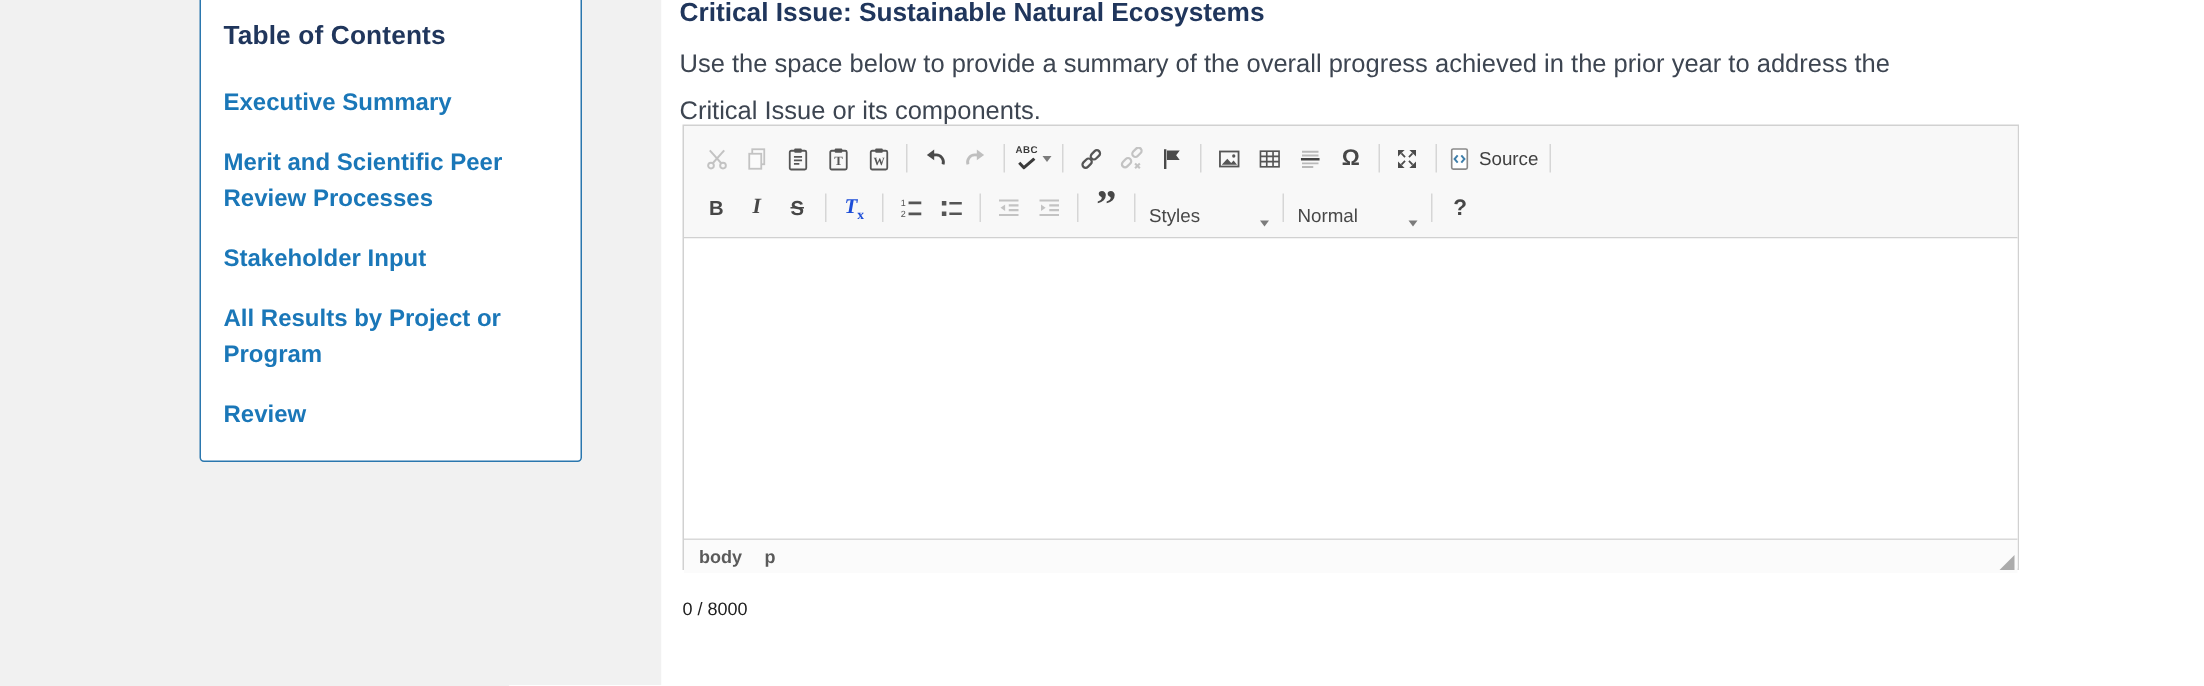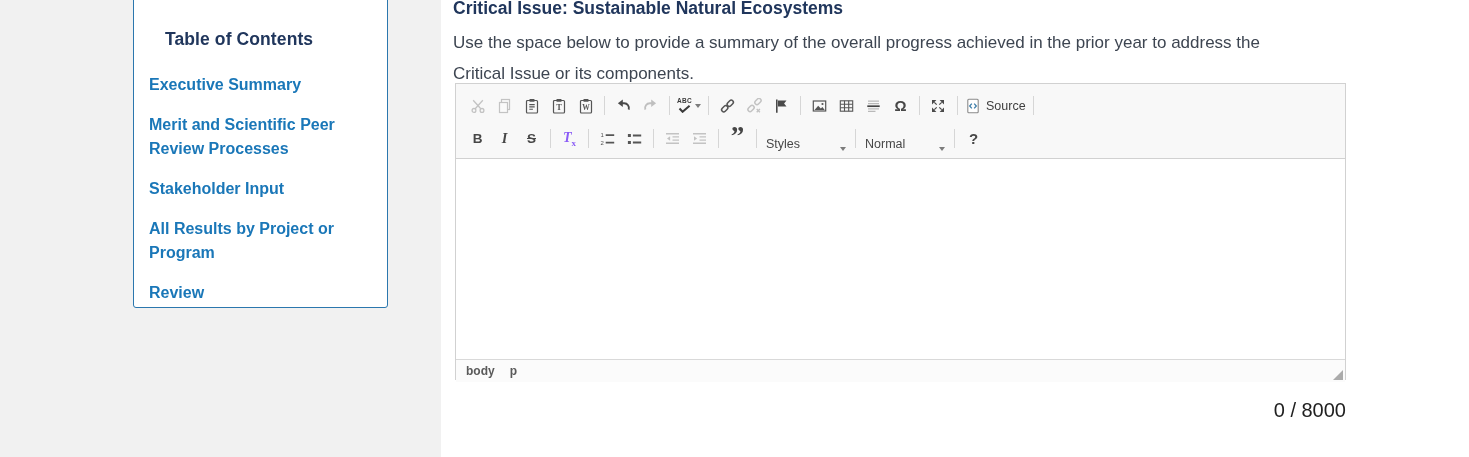--- a/index.html
+++ b/index.html
@@ -3,21 +3,21 @@
 <meta charset="utf-8">
 <style>
   html,body{margin:0;padding:0;background:#fff;}
   *{box-sizing:border-box;}
   .stage{position:relative;width:1469px;height:457px;overflow:hidden;background:#fff;
          font-family:"Liberation Sans","DejaVu Sans",sans-serif;}
   
   .sidebar-col{position:absolute;left:0;top:0;width:441px;height:457px;background:#f1f1f1;}
   .toc-card{position:absolute;left:133px;top:-8px;width:255px;height:316px;background:#fff;
             border:1px solid #2b77ae;border-radius:3px;padding:20px 14px 0 15px;}
-  .toc-title{margin:16px;font-size:17.5px;font-weight:700;color:#20365c;letter-spacing:.1px;}
+  .toc-title{margin:0;font-size:17.5px;font-weight:700;color:#20365c;letter-spacing:.1px;}
   .toc-links{margin-top:23px;}
   .toc-link{display:block;margin-bottom:16px;font-size:16px;font-weight:600;line-height:24px;
             color:#1a77b8;text-decoration:none;cursor:pointer;}
   
   .main-col{position:absolute;left:441px;top:0;width:1028px;height:457px;background:#fff;}
   .page-title{position:absolute;left:12px;top:-3px;margin:0;font-size:17.5px;line-height:22px;
               font-weight:700;color:#20365c;}
   .instructions{position:absolute;left:12px;top:27px;margin:0;width:845px;font-size:17px;
                 line-height:31px;color:#3d4551;}
   
@@ -26,21 +26,21 @@
   .toolbar{background:#f8f8f8;border-bottom:1px solid #d1d1d1;padding:5px 8px 3px;}
   .tb-row{display:flex;align-items:center;height:33px;}
   .btn{height:25px;min-width:27px;padding:0 2px;display:flex;align-items:center;justify-content:center;
        border-radius:2px;cursor:pointer;color:#474747;}
   .btn.disabled{opacity:.32;cursor:default;}
   .sep{width:1px;height:19px;background:#d6d6d6;margin:0 5px;flex:none;}
   .btn svg{display:block;}
   .txt-ic{font-size:13.5px;font-weight:700;color:#474747;}
   .italic-ic{font-family:"Liberation Serif",serif;font-style:italic;font-size:14.5px;font-weight:700;}
   .strike-ic{text-decoration:line-through;}
-  .tx-ic{font-family:"Liberation Serif",serif;color:#8b5cf6;}
+  .tx-ic{font-family:"Liberation Serif",serif;color:#1d4ed8;}
   .tx-ic i{font-size:14px;font-weight:700;}
   .tx-ic sub{font-size:9px;font-weight:700;}
   .quote-ic{font-family:"Liberation Serif",serif;font-size:27px;font-weight:700;color:#474747;
             line-height:8px;height:14px;display:inline-block;}
   .omega-ic{font-size:15px;font-weight:600;}
   .help-ic{font-size:15px;font-weight:700;}
   .abc-stack{display:flex;flex-direction:column;align-items:center;line-height:1;}
   .abc-txt{font-size:6.5px;font-weight:700;letter-spacing:.3px;color:#3a3a3a;}
   .caret{width:0;height:0;border-left:3.5px solid transparent;border-right:3.5px solid transparent;
          border-top:4px solid #7c7c7c;margin-left:8px;flex:none;}
@@ -48,22 +48,22 @@
   .combo{height:24px;display:flex;align-items:flex-end;justify-content:space-between;
          width:88px;padding:0 4px;cursor:pointer;}
   .combo-label{font-size:12.5px;color:#474747;}
   .src-label{font-size:12.5px;color:#404040;margin-left:5px;}
   .content-area{height:200px;background:#fff;cursor:text;}
   .pathbar{position:relative;height:23px;background:#fbfbfb;border-top:1px solid #d9d9d9;
            display:flex;align-items:center;padding:0 10px;gap:15px;}
   .path-el{font-size:12px;font-weight:700;color:#5a5a5a;cursor:pointer;}
   .resize-handle{position:absolute;right:2px;bottom:2px;width:0;height:0;border-style:solid;
                  border-width:0 0 10px 10px;border-color:transparent transparent #ababab transparent;cursor:nwse-resize;}
-  .char-counter{position:absolute;left:14px;top:399px;width:891px;text-align:right;
-                font-size:20px;color:#202020;}
+  .char-counter{position:absolute;left:14px;top:399px;width:891px;text-align:left;
+                font-size:12px;color:#202020;}
 </style>
 </head>
 <body>
 
 <div class="stage">
 
   <div class="sidebar-col"></div>
 
   <aside class="toc-card">
     <h2 class="toc-title">Table of Contents</h2>

